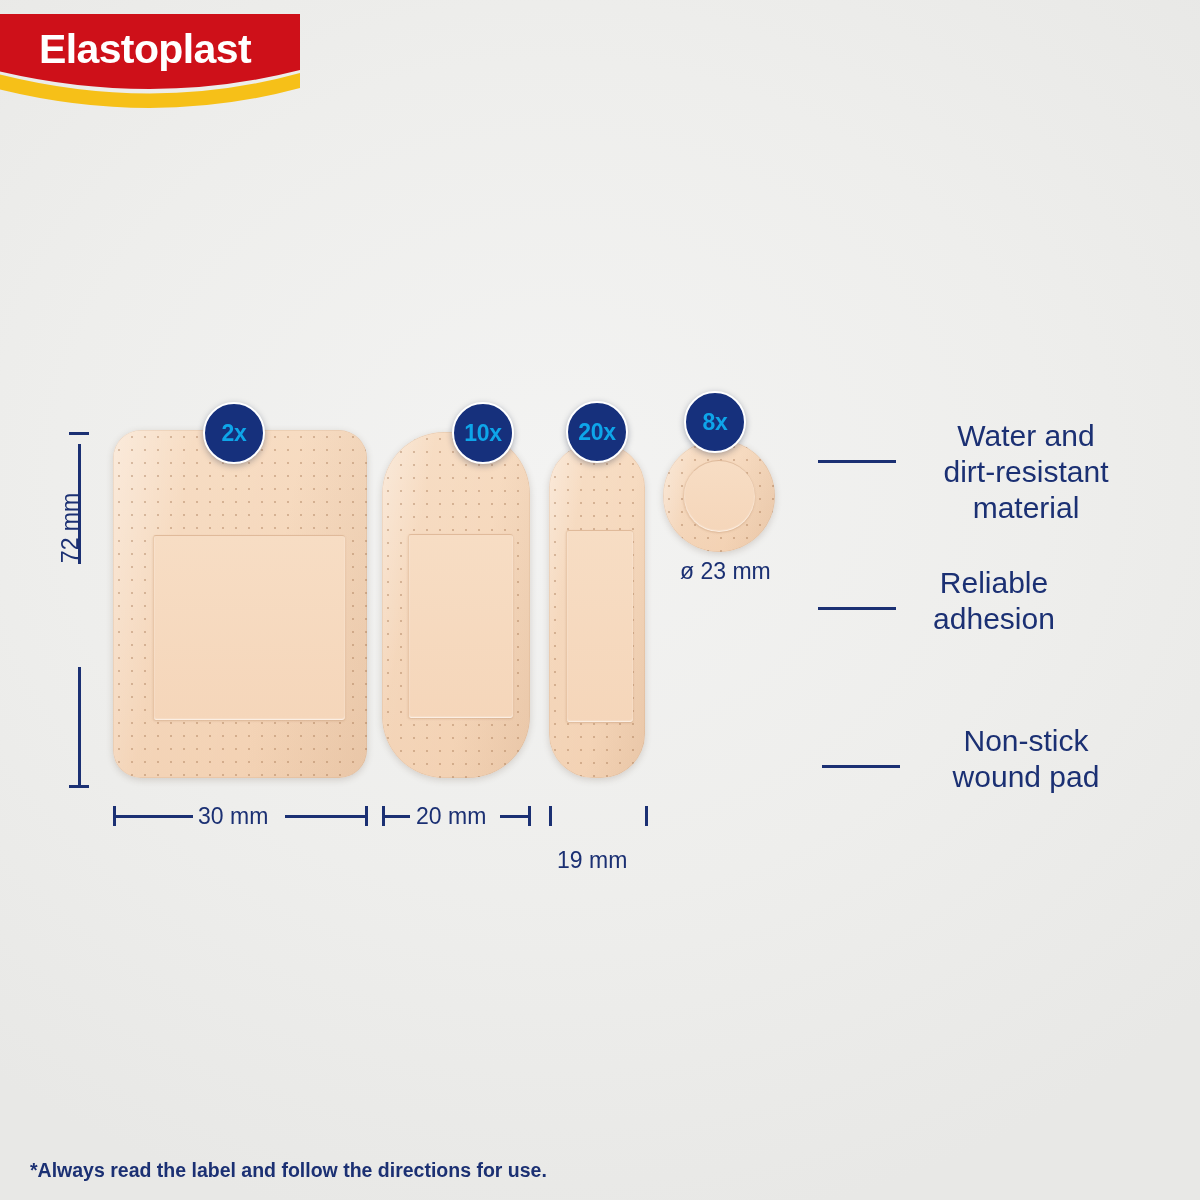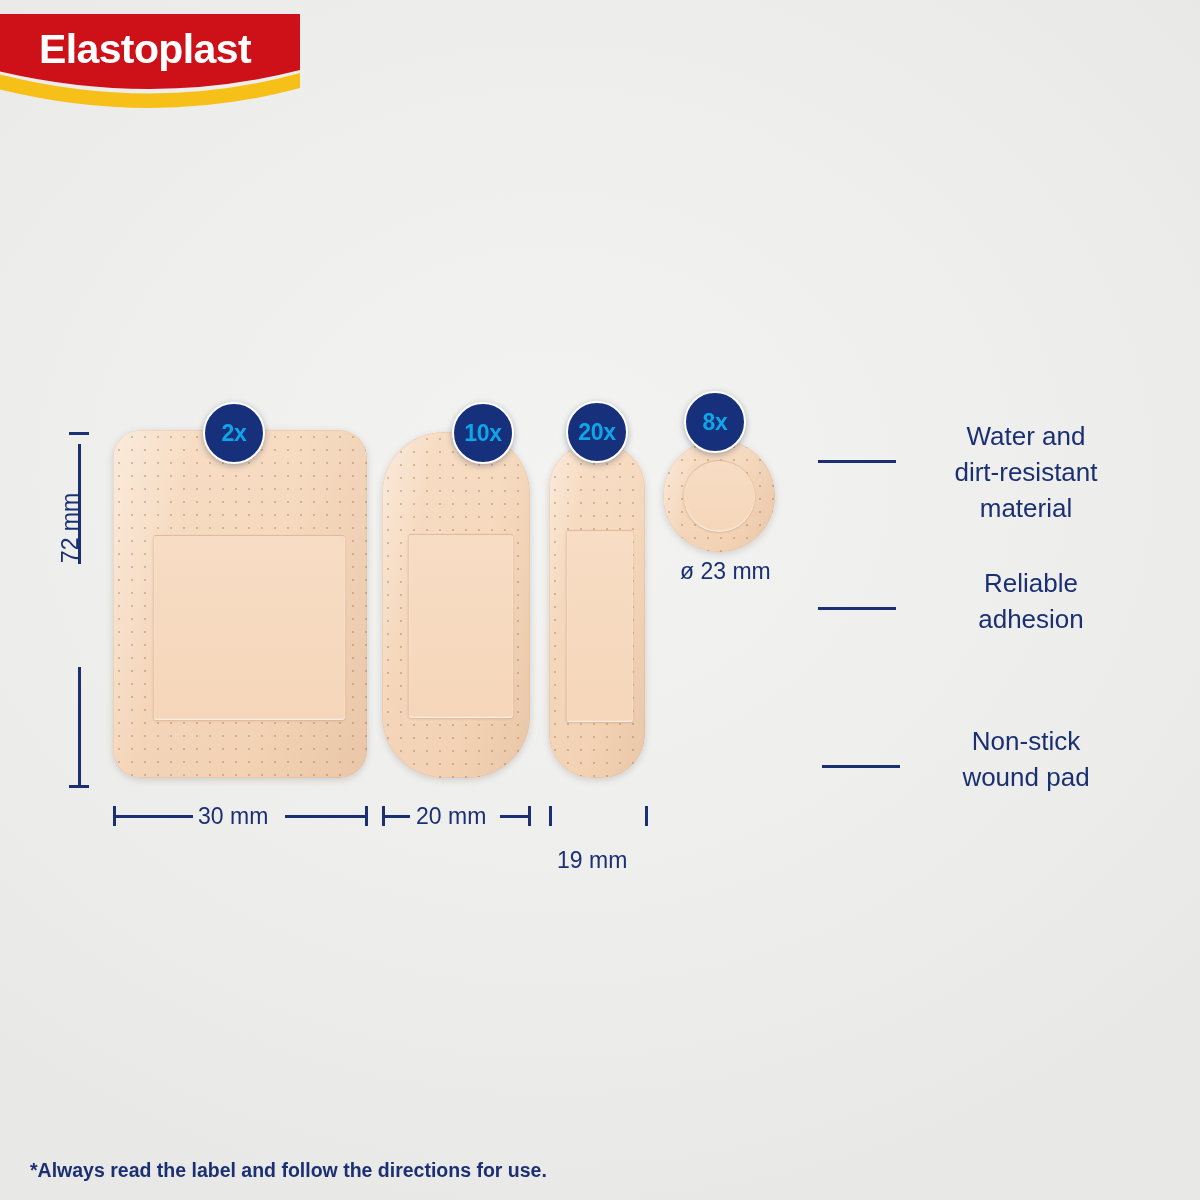--- a/index.html
+++ b/index.html
@@ -195,27 +195,27 @@
     height: 2.5px;
     background: #1b3073;
   }
   #callout-line-1 { left: 818px; top: 460px; width: 78px; }
   #callout-line-2 { left: 818px; top: 607px; width: 78px; }
   #callout-line-3 { left: 822px; top: 765px; width: 78px; }
 
   .callout-text {
     position: absolute;
     color: #1b3073;
-    font-size: 26px;
+    font-size: 30px;
     line-height: 36px;
     text-align: center;
     white-space: pre-line;
   }
   #callout-text-1 { left: 876px; top: 418px; width: 300px; }
-  #callout-text-2 { left: 881px; top: 565px; width: 300px; }
+  #callout-text-2 { left: 844px; top: 565px; width: 300px; }
   #callout-text-3 { left: 876px; top: 723px; width: 300px; }
 
   
   #footnote {
     position: absolute;
     left: 30px;
     bottom: 18px;
     color: #1b3073;
     font-size: 19.5px;
     font-weight: bold;

